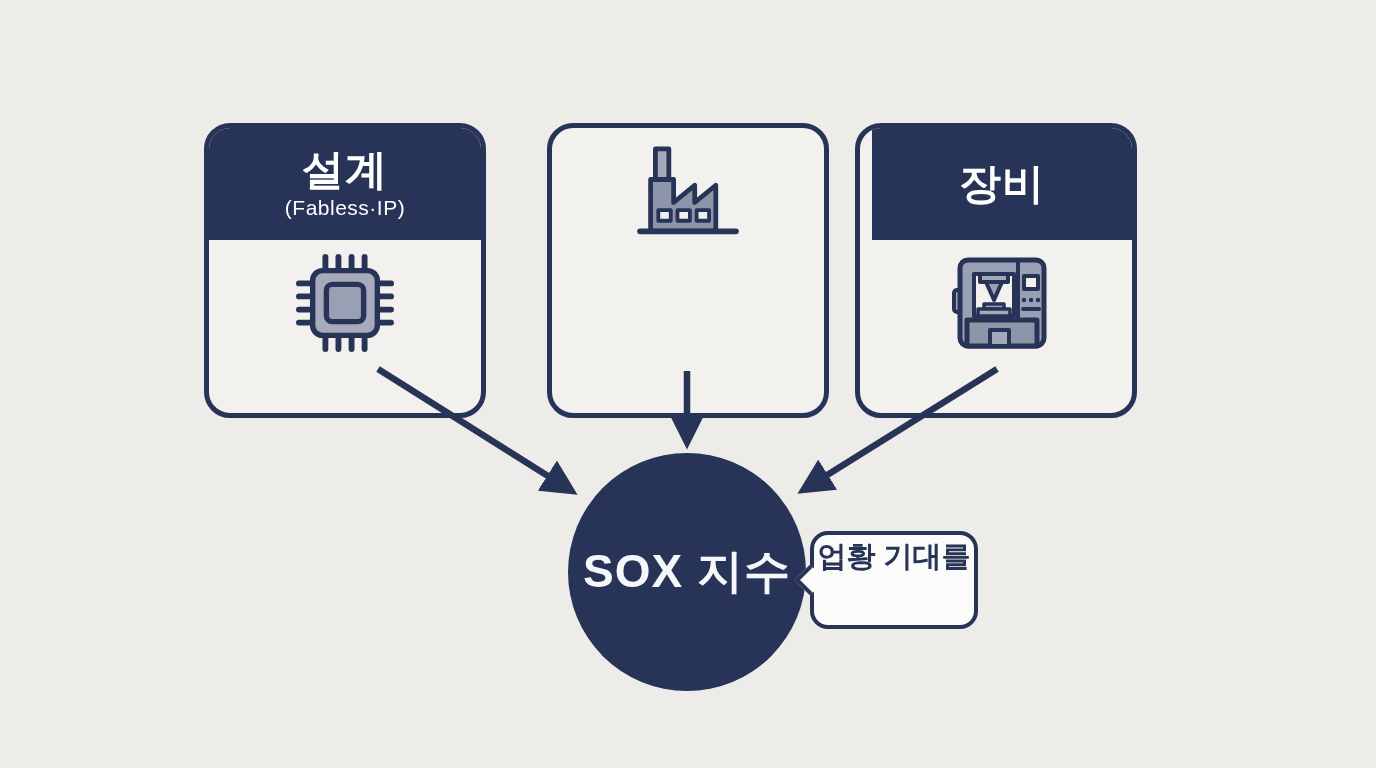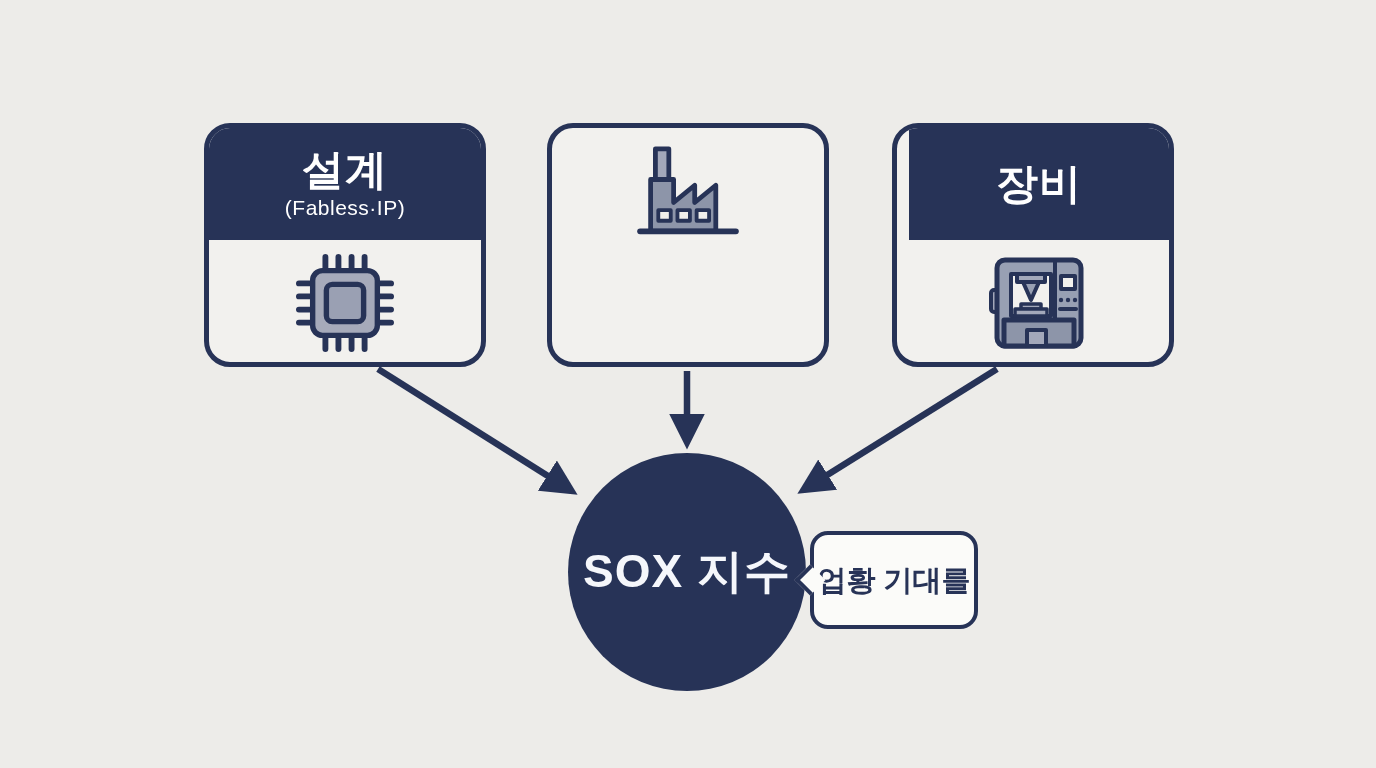--- a/index.html
+++ b/index.html
@@ -20,29 +20,29 @@
     width:1376px;
     height:768px;
     background:var(--bg);
     overflow:hidden;
   }
   
   .card{
     position:absolute;
     top:123px;
     width:282px;
-    height:244px;
+    height:295px;
     background:var(--card-body);
     border:5px solid var(--navy);
     border-radius:26px;
     overflow:hidden;
   }
   .card-1{left:204px;}
   .card-2{left:547px;}
-  .card-3{left:892px;padding-left:12px;}
+  .card-3{left:855px;padding-left:12px;}
   .card-header{
     height:112px;
     background:var(--navy);
     color:#ffffff;
     display:flex;
     flex-direction:column;
     align-items:center;
     justify-content:center;
     text-align:center;
   }
@@ -97,21 +97,20 @@
     position:absolute;
     left:810px;
     top:531px;
     width:168px;
     height:98px;
     background:var(--callout-bg);
     border:4px solid var(--navy);
     border-radius:18px;
     display:flex;
     flex-direction:row;
-    align-items:center;
     justify-content:center;
     z-index:3;
   }
   .callout-line{
     color:var(--navy);
     font-size:29px;
     font-weight:700;
     line-height:1.45;
     white-space:nowrap;
   }

